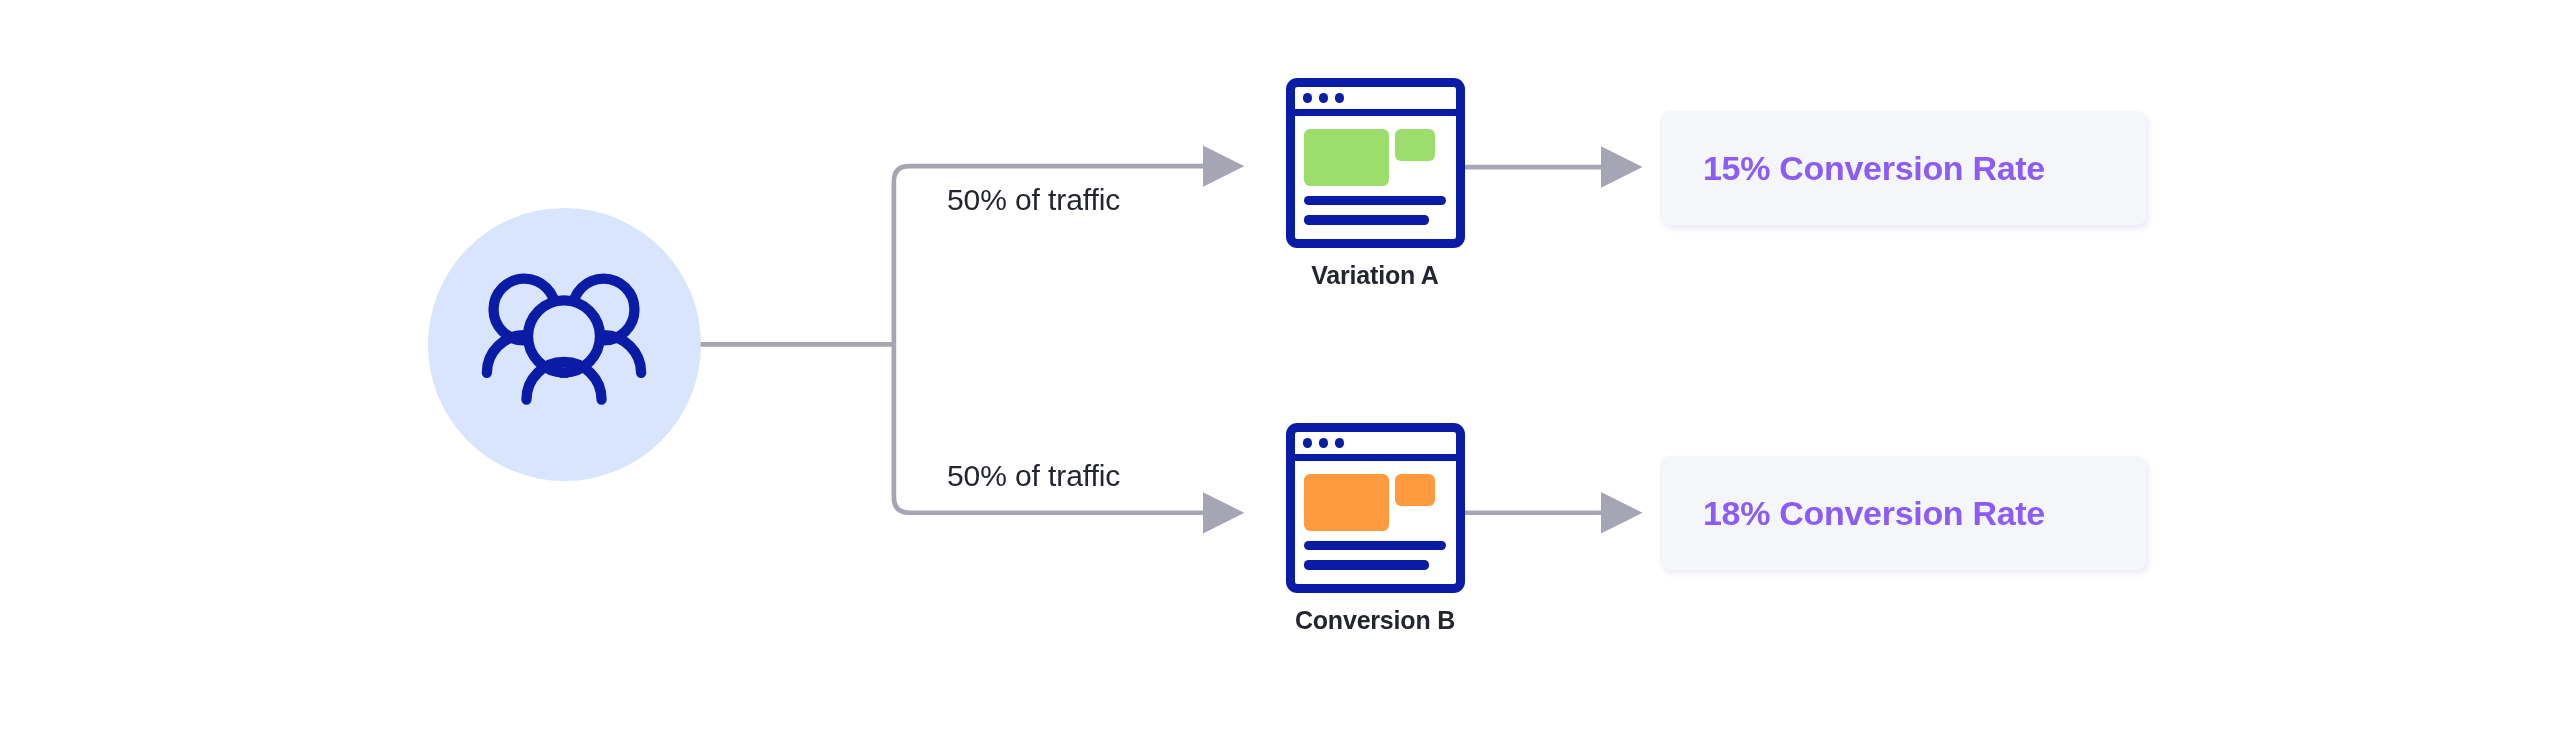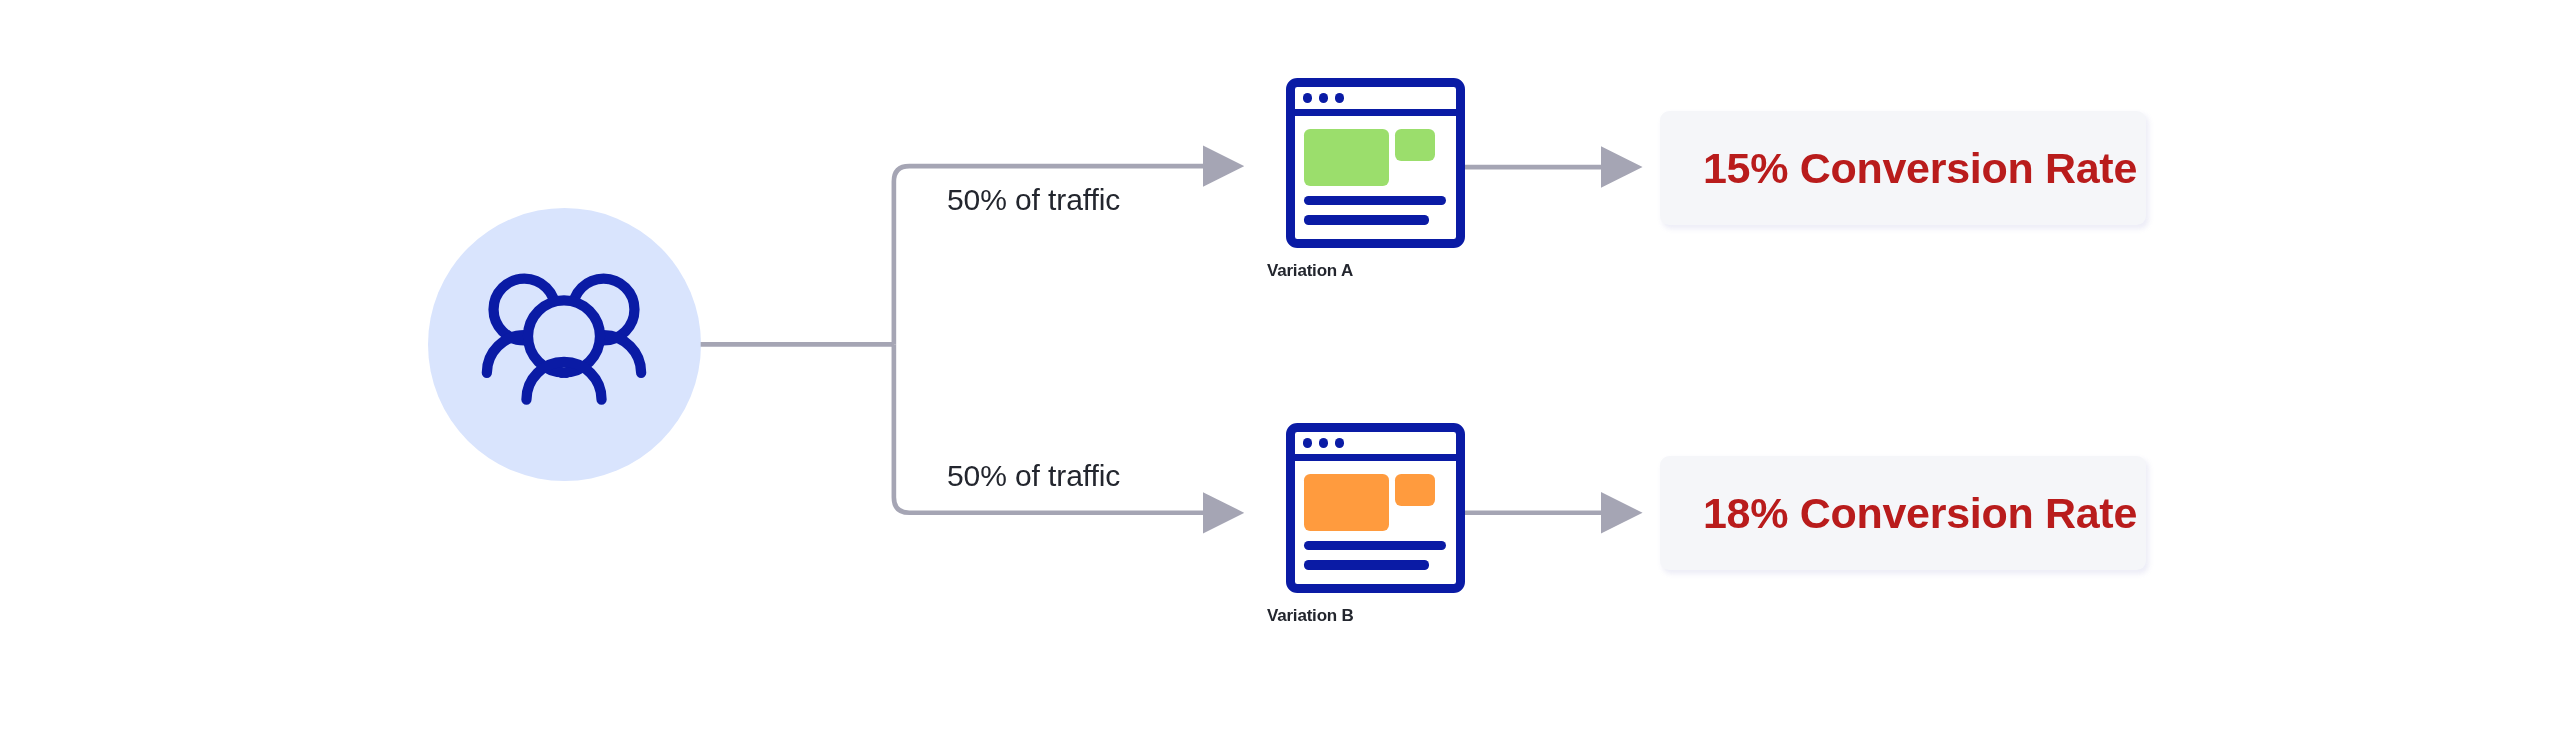--- a/index.html
+++ b/index.html
@@ -121,21 +121,22 @@
     height: 9.3px;
     border-radius: 4.6px;
     background: #0A1BA5;
     margin-top: 9.8px;
   }
   .text-bar.wide   { width: 100%; }
   .text-bar.narrow { width: 88%; }
 
   .variation-caption {
     margin-top: 13.4px;
-    font-size: 17px;
+    text-align: center;
+    font-size: 25px;
     font-weight: 700;
     color: #23262E;
     letter-spacing: -0.2px;
   }
 
   
   .result-box {
     position: absolute;
     left: 1660px;
     width: 486px;
@@ -144,23 +145,23 @@
     border-radius: 9.3px;
     box-shadow: 2.6px 3.6px 5.2px rgba(140, 146, 205, 0.16);
     display: flex;
     align-items: center;
     padding-left: 43px;
     box-sizing: border-box;
   }
   .result-box.top    { top: 111px; }
   .result-box.bottom { top: 456px; text-align: center; }
   .result-text {
-    font-size: 43px;
+    font-size: 34px;
     font-weight: 700;
-    color: #b91c1c;
+    color: #8b5cf6;
     letter-spacing: -0.3px;
     white-space: nowrap;
   }
 </style>
 </head>
 <body>
 
 <div id="canvas">
 
   <div class="audience-circle"></div>
@@ -231,21 +232,21 @@
       </div>
       <div class="browser-body">
         <div class="block-row">
           <div class="block-big" style="background:#FF9B3E"></div>
           <div class="block-small" style="background:#FF9B3E"></div>
         </div>
         <div class="text-bar wide"></div>
         <div class="text-bar narrow"></div>
       </div>
     </div>
-    <div class="variation-caption">Variation B</div>
+    <div class="variation-caption">Conversion B</div>
   </div>
 
   <div class="result-box top">
     <span class="result-text">15% Conversion Rate</span>
   </div>
 
   <div class="result-box bottom">
     <span class="result-text">18% Conversion Rate</span>
   </div>
 

